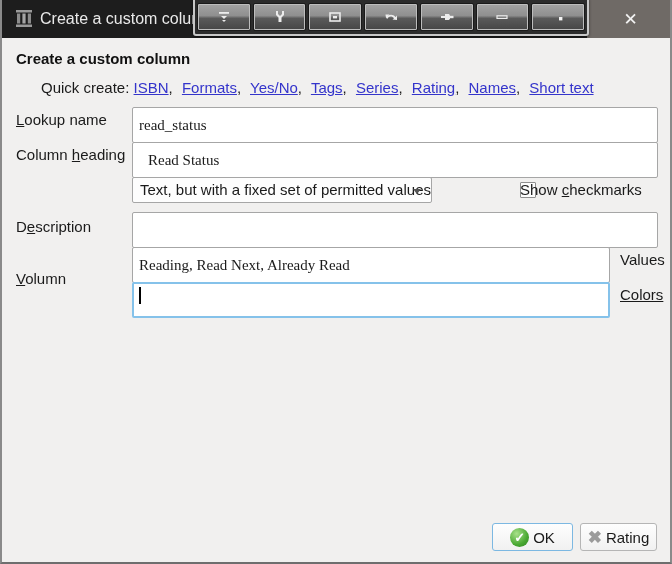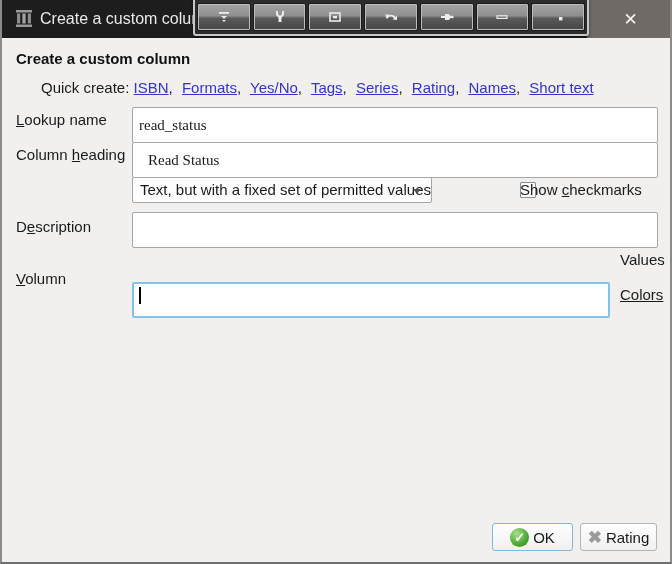--- a/index.html
+++ b/index.html
@@ -150,20 +150,21 @@
       <span class="combo-arrow"></span>
     </div>
     <div class="checkbox"></div>
     <div class="lbl check-label"><span>Show </span><span class="u">c</span><span>heckmarks</span></div>
 
     <div class="lbl" style="top:164px;margin-top:12px;"><span>D</span><span class="u">e</span><span>scription</span></div>
     <input class="txt" style="left: 130px; top: 174px; width: 526px;" value="">
 
     <div class="lbl" style="top:228px;"><span></span><span class="u">V</span><span>olumn</span></div>
 
+    <input class="txt" style="left: 130px; top: 209px; width: 478px;" value="Reading, Read Next, Already Read">
     <div class="side-lbl" style="top:209px;">Values</div>
 
     <div class="txt focused" style="left:130px; top:244px; width:478px;">
       <div class="caret"></div>
     </div>
     <div class="side-lbl" style="top:244px;text-decoration:underline;">Colors</div>
 
     <div class="btn btn-ok">
       <span class="ok-icon">✓</span>
       <span>OK</span>

